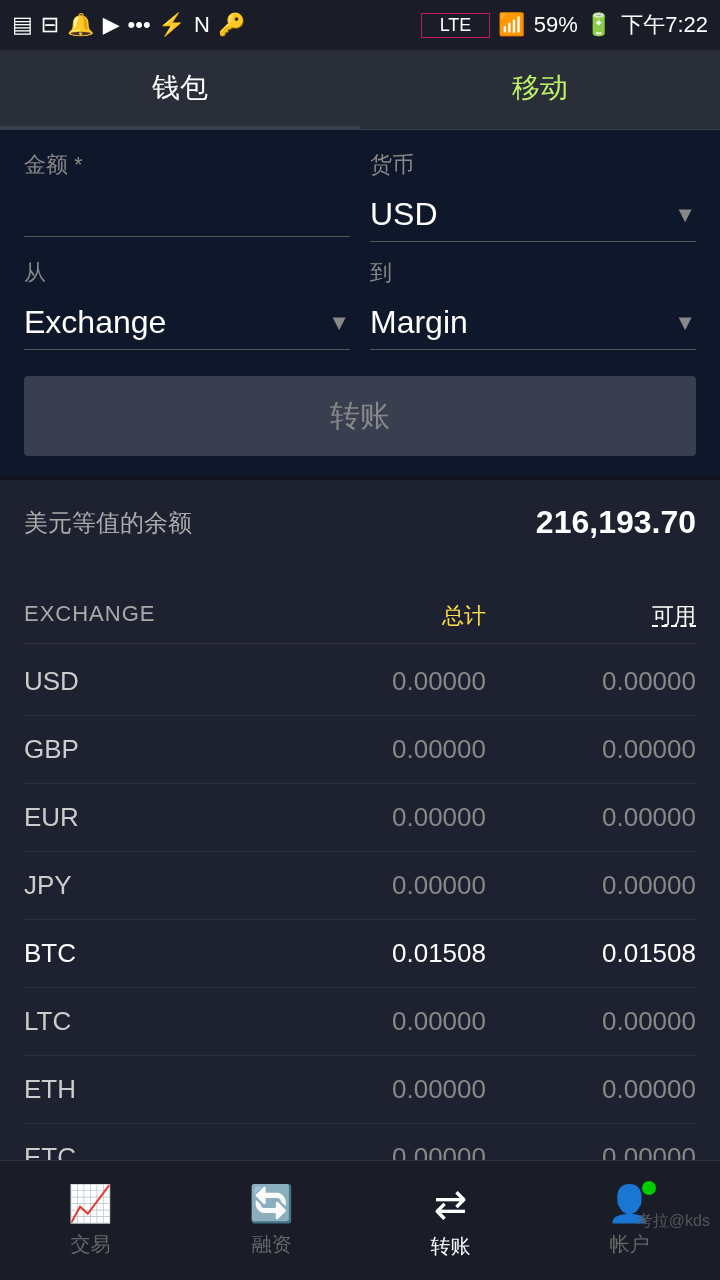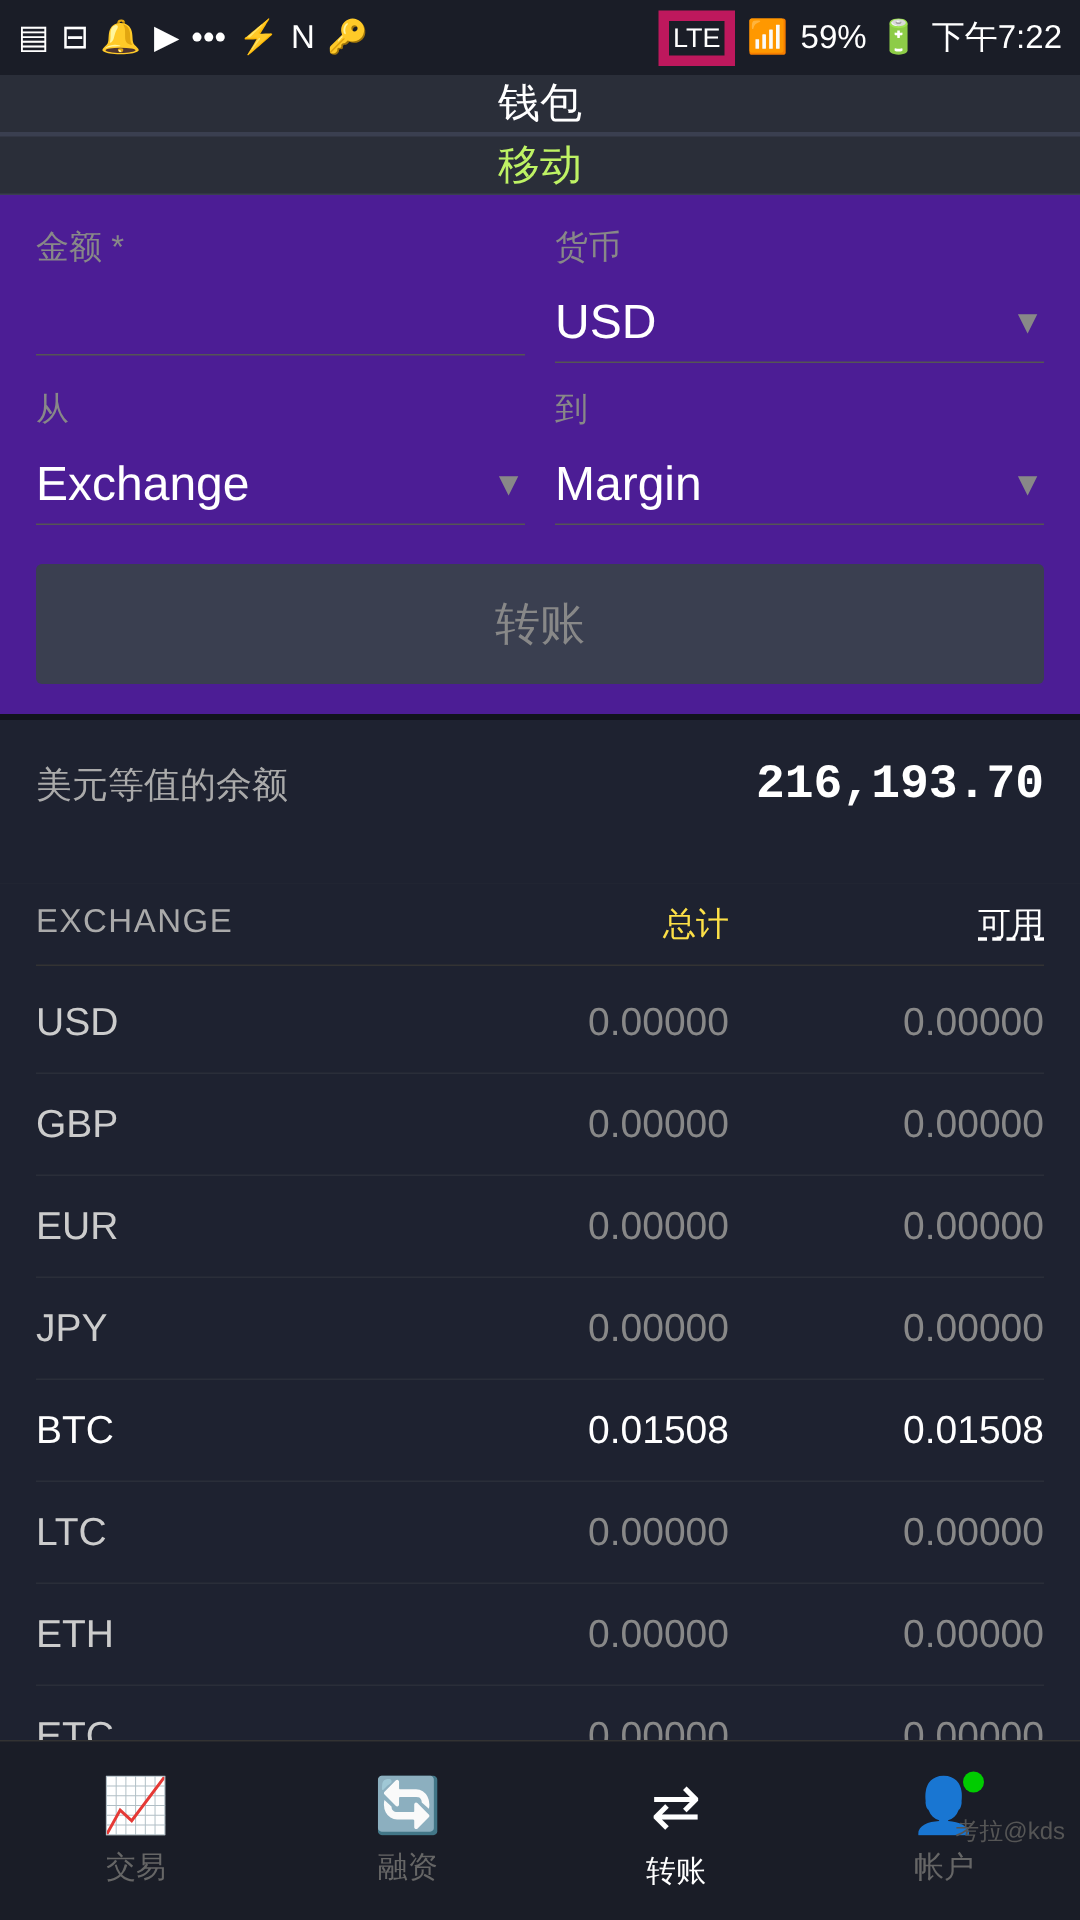--- a/index.html
+++ b/index.html
@@ -28,40 +28,39 @@
     .status-left { display: flex; align-items: center; gap: 8px; }
     .status-right { display: flex; align-items: center; gap: 8px; font-size: 22px; }
 
     
     .tab-bar {
       width: 720px;
       height: 80px;
       display: flex;
       background: #2a2e39;
       border-bottom: 1px solid #3a3f50;
-      flex-direction: column;
     }
     .tab-item {
       flex: 1;
       display: flex;
       align-items: center;
       justify-content: center;
       font-size: 28px;
       color: #bef264;
       cursor: pointer;
       border-bottom: 3px solid transparent;
     }
     .tab-item.active {
       color: #fff;
       border-bottom: 3px solid #3a3f50;
     }
 
     
     .form-section {
-      background: #4c1d95;
+      background: #0f172a;
       padding: 20px 24px;
     }
 
     .form-row {
       display: flex;
       gap: 20px;
       margin-bottom: 16px;
     }
 
     .form-group {
@@ -132,21 +131,20 @@
 
     .balance-label {
       font-size: 24px;
       color: #aaa;
     }
 
     .balance-value {
       font-size: 32px;
       color: #fff;
       font-weight: bold;
-      font-family: Liberation Mono, monospace;
     }
 
     
     .currency-section {
       background: #1e2230;
       padding: 0 24px;
     }
 
     .table-header {
       display: flex;
@@ -282,21 +280,21 @@
       <span>▤</span>
       <span>⊟</span>
       <span>🔔</span>
       <span>▶</span>
       <span>•••</span>
       <span>⚡</span>
       <span>N</span>
       <span>🔑</span>
     </div>
     <div class="status-right">
-      <span style="font-size:18px;border:7px solid #be185d;padding:1px 3px;">LTE</span>
+      <span style="font-size:18px;border:1px solid #be185d;padding:1px 18px;">LTE</span>
       <span>📶</span>
       <span>59%</span>
       <span>🔋</span>
       <span>下午7:22</span>
     </div>
   </div>
 
   <div class="tab-bar">
     <div class="tab-item active">
       <span>钱包</span>

